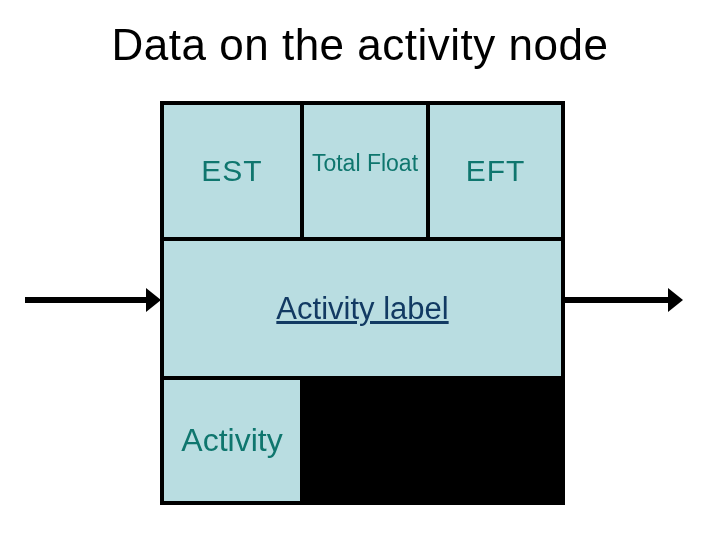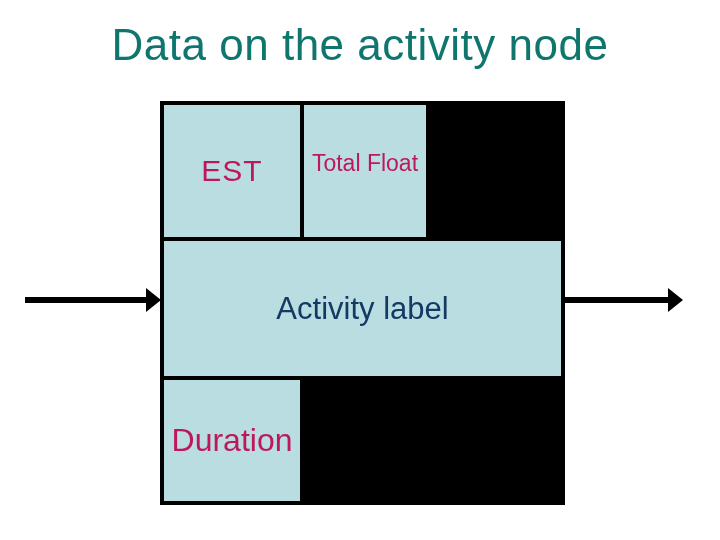--- a/index.html
+++ b/index.html
@@ -3,41 +3,41 @@
 <meta charset="utf-8">
 <style>
   html,body { margin:0; padding:0; background:#ffffff; }
   .slide {
     position:relative; width:720px; height:540px; background:#ffffff;
     overflow:hidden; font-family:"Liberation Sans", sans-serif;
   }
   .title {
     position:absolute; left:0; top:20px; width:100%;
     margin:0; text-align:center;
-    font-size:44px; font-weight:400; color:#0f766e;
+    font-size:44px; font-weight:400; color:#000000;
     letter-spacing:0.5px;
   }
   
   .node {
     position:absolute; left:160px; top:101px; width:405px; height:404px;
     background:#000000; box-sizing:border-box;
     display:grid; padding:4px; gap:4px;
     grid-template-columns:136px 122px 1fr;
     grid-template-rows:132px 1fr 121px;
   }
   .cell {
-    background:#B9DDE1; color:#be185d;
+    background:#B9DDE1; color:#0f766e;
     display:flex; align-items:center; justify-content:center;
     text-align:center;
   }
   .cell-est,.cell-eft,.cell-lst,.cell-lft { font-size:30px; letter-spacing:1px; }
   .cell-total-float { font-size:23px; box-sizing:border-box; padding-bottom:16px; }
   .cell-activity {
     grid-column:1 / -1; flex-direction:column;
-    color:#123A63; font-size:31px; line-height:35px;
+    color:#123A63; font-size:31px; line-height:35px;text-decoration:underline;
   }
   .cell-duration { font-size:32px; white-space:nowrap; overflow:visible; }
   
   .arrow-line { position:absolute; height:6px; background:#000000; }
   .arrow-head { position:absolute; width:0; height:0;
     border-top:12px solid transparent; border-bottom:12px solid transparent;
     border-left:15px solid #000000; }
   .arrow-left  .arrow-line { left:25px;  top:297px; width:122px; }
   .arrow-left  .arrow-head { left:146px; top:288px; }
   .arrow-right .arrow-line { left:564px; top:297px; width:105px; }
@@ -51,26 +51,27 @@
   <h1 class="title">Data on the activity node</h1>
 
   <div class="arrow arrow-left">
     <div class="arrow-line"></div>
     <div class="arrow-head"></div>
   </div>
 
   <div class="node">
     <div class="cell cell-est">EST</div>
     <div class="cell cell-total-float">Total Float</div>
+    <div class="cell cell-eft">EFT</div>
 
     <div class="cell cell-activity">
       <div>Activity label</div>
     </div>
 
-    <div class="cell cell-duration">Duration</div>
+    <div class="cell cell-duration">Activity</div>
   </div>
 
   <div class="arrow arrow-right">
     <div class="arrow-line"></div>
     <div class="arrow-head"></div>
   </div>
 
 </div>
 
 </body></html>

